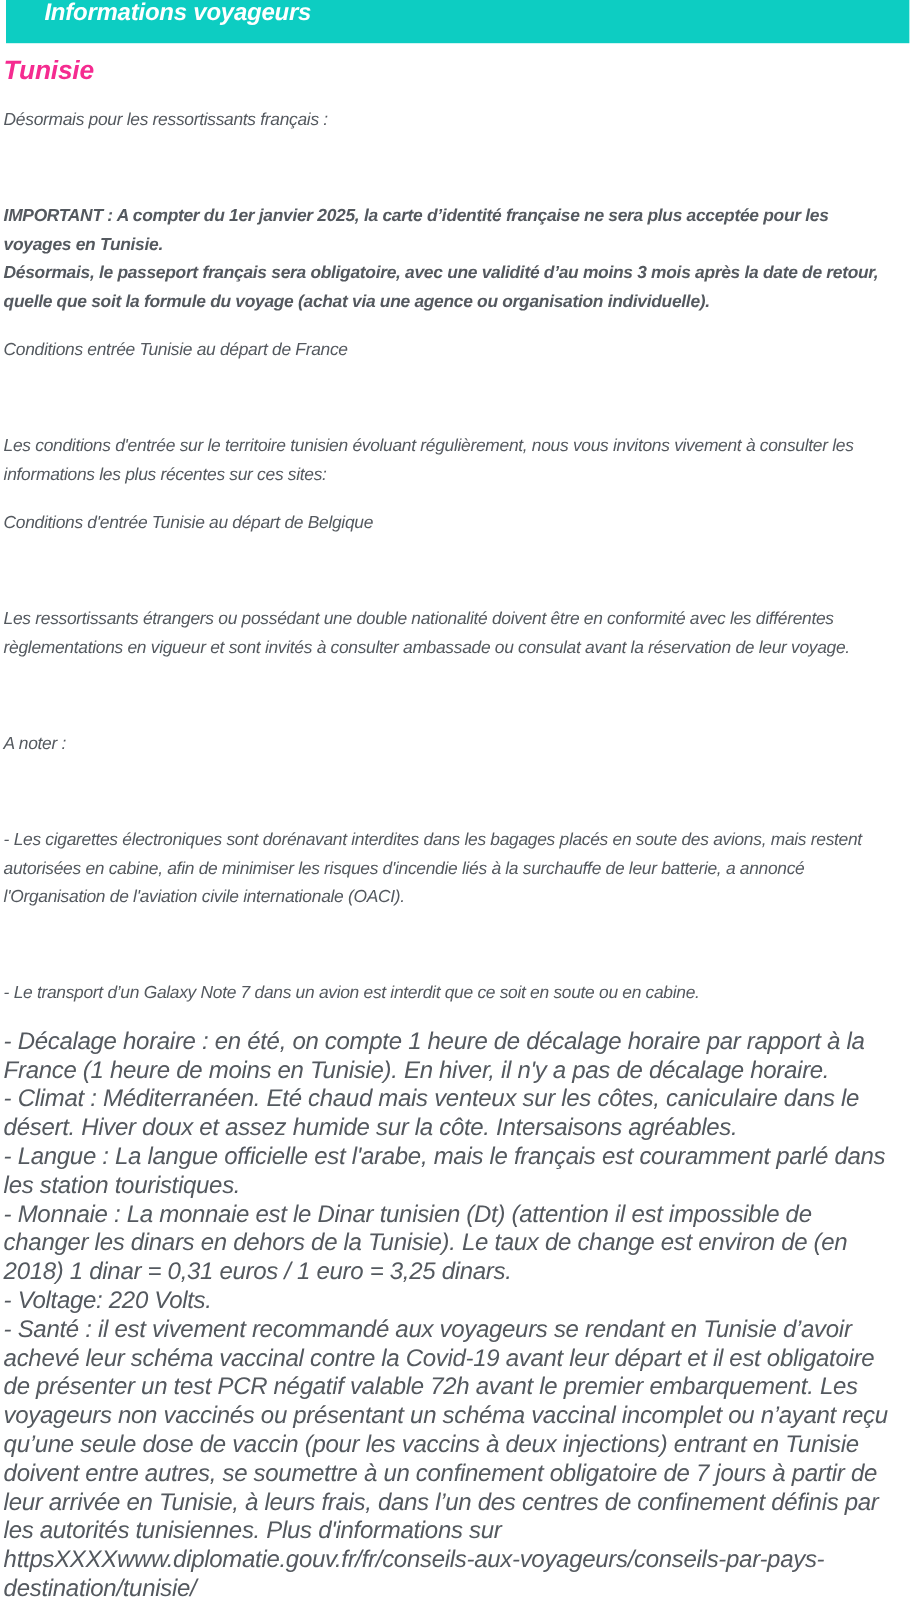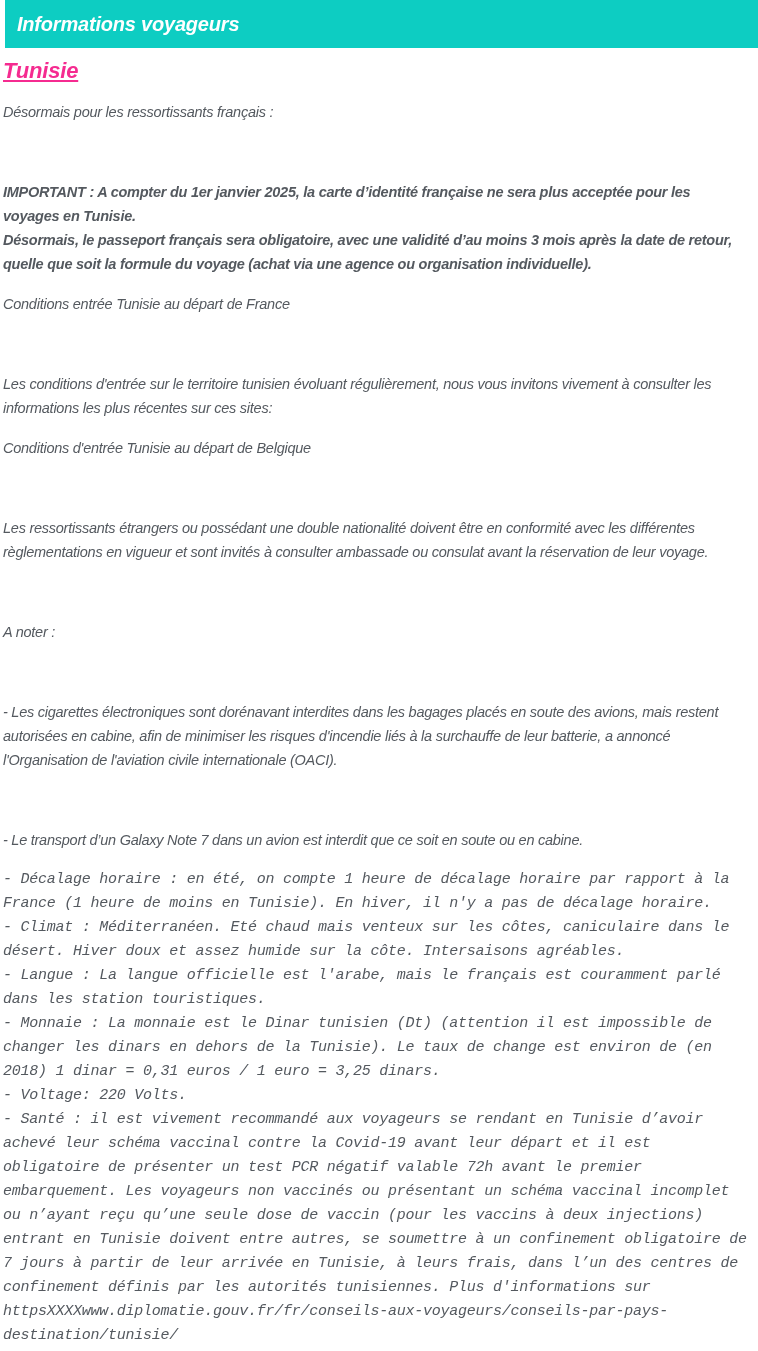--- a/index.html
+++ b/index.html
@@ -10,46 +10,44 @@
   body {
     width: 758px;
     min-height: 1351px;
     font-family: "Liberation Sans", sans-serif;
     font-style: italic;
     color: var(--text, #54595f);
     overflow-x: hidden;
   }
   .topbar {
     margin-left: 5px;
-    height: 48px;
+    height: 36px;
     background: var(--teal, #0dcdc2);
     display: flex;
-    align-items: center;
-    padding-left: 12px;
+    padding-left: 32px;
   }
   .topbar .page-title {
     margin: 0;
     color: var(--header-text, #ffffff);
     font-size: 20px;
     font-weight: 700;
     font-style: italic;
     letter-spacing: -0.2px;
   }
   .content {
     padding: 0 8px 16px 3px;
   }
   h2.country-heading {
     color: var(--pink, #f52b90);
     font-size: 22px;
     font-weight: 700;
     font-style: italic;
     line-height: 26px;
     margin: 10px 0 14px 0;
     letter-spacing: -0.2px;
-    text-decoration: underline;
   }
   h3.infos-heading {
     color: var(--pink, #f52b90);
     font-size: 20px;
     font-weight: 700;
     font-style: italic;
     line-height: 26px;
     margin: 14px 0;
     letter-spacing: -0.2px;
   }
@@ -63,25 +61,24 @@
   p.bold-par {
     font-weight: 700;
   }
   .gap-before {
     margin-top: 56px !important;
   }
   .infos-list {
     margin: 16px 0;
   }
   .info-line {
-    font-size: 15px;
+    font-size: 20px;
     line-height: 24px;
     letter-spacing: -0.25px;
     overflow-wrap: break-word;
-    font-family: Liberation Mono, monospace;
   }
   .pseudo-link {
     color: inherit;
     text-decoration: none;
     cursor: pointer;
   }
 </style>
 </head>
 <body>
 

